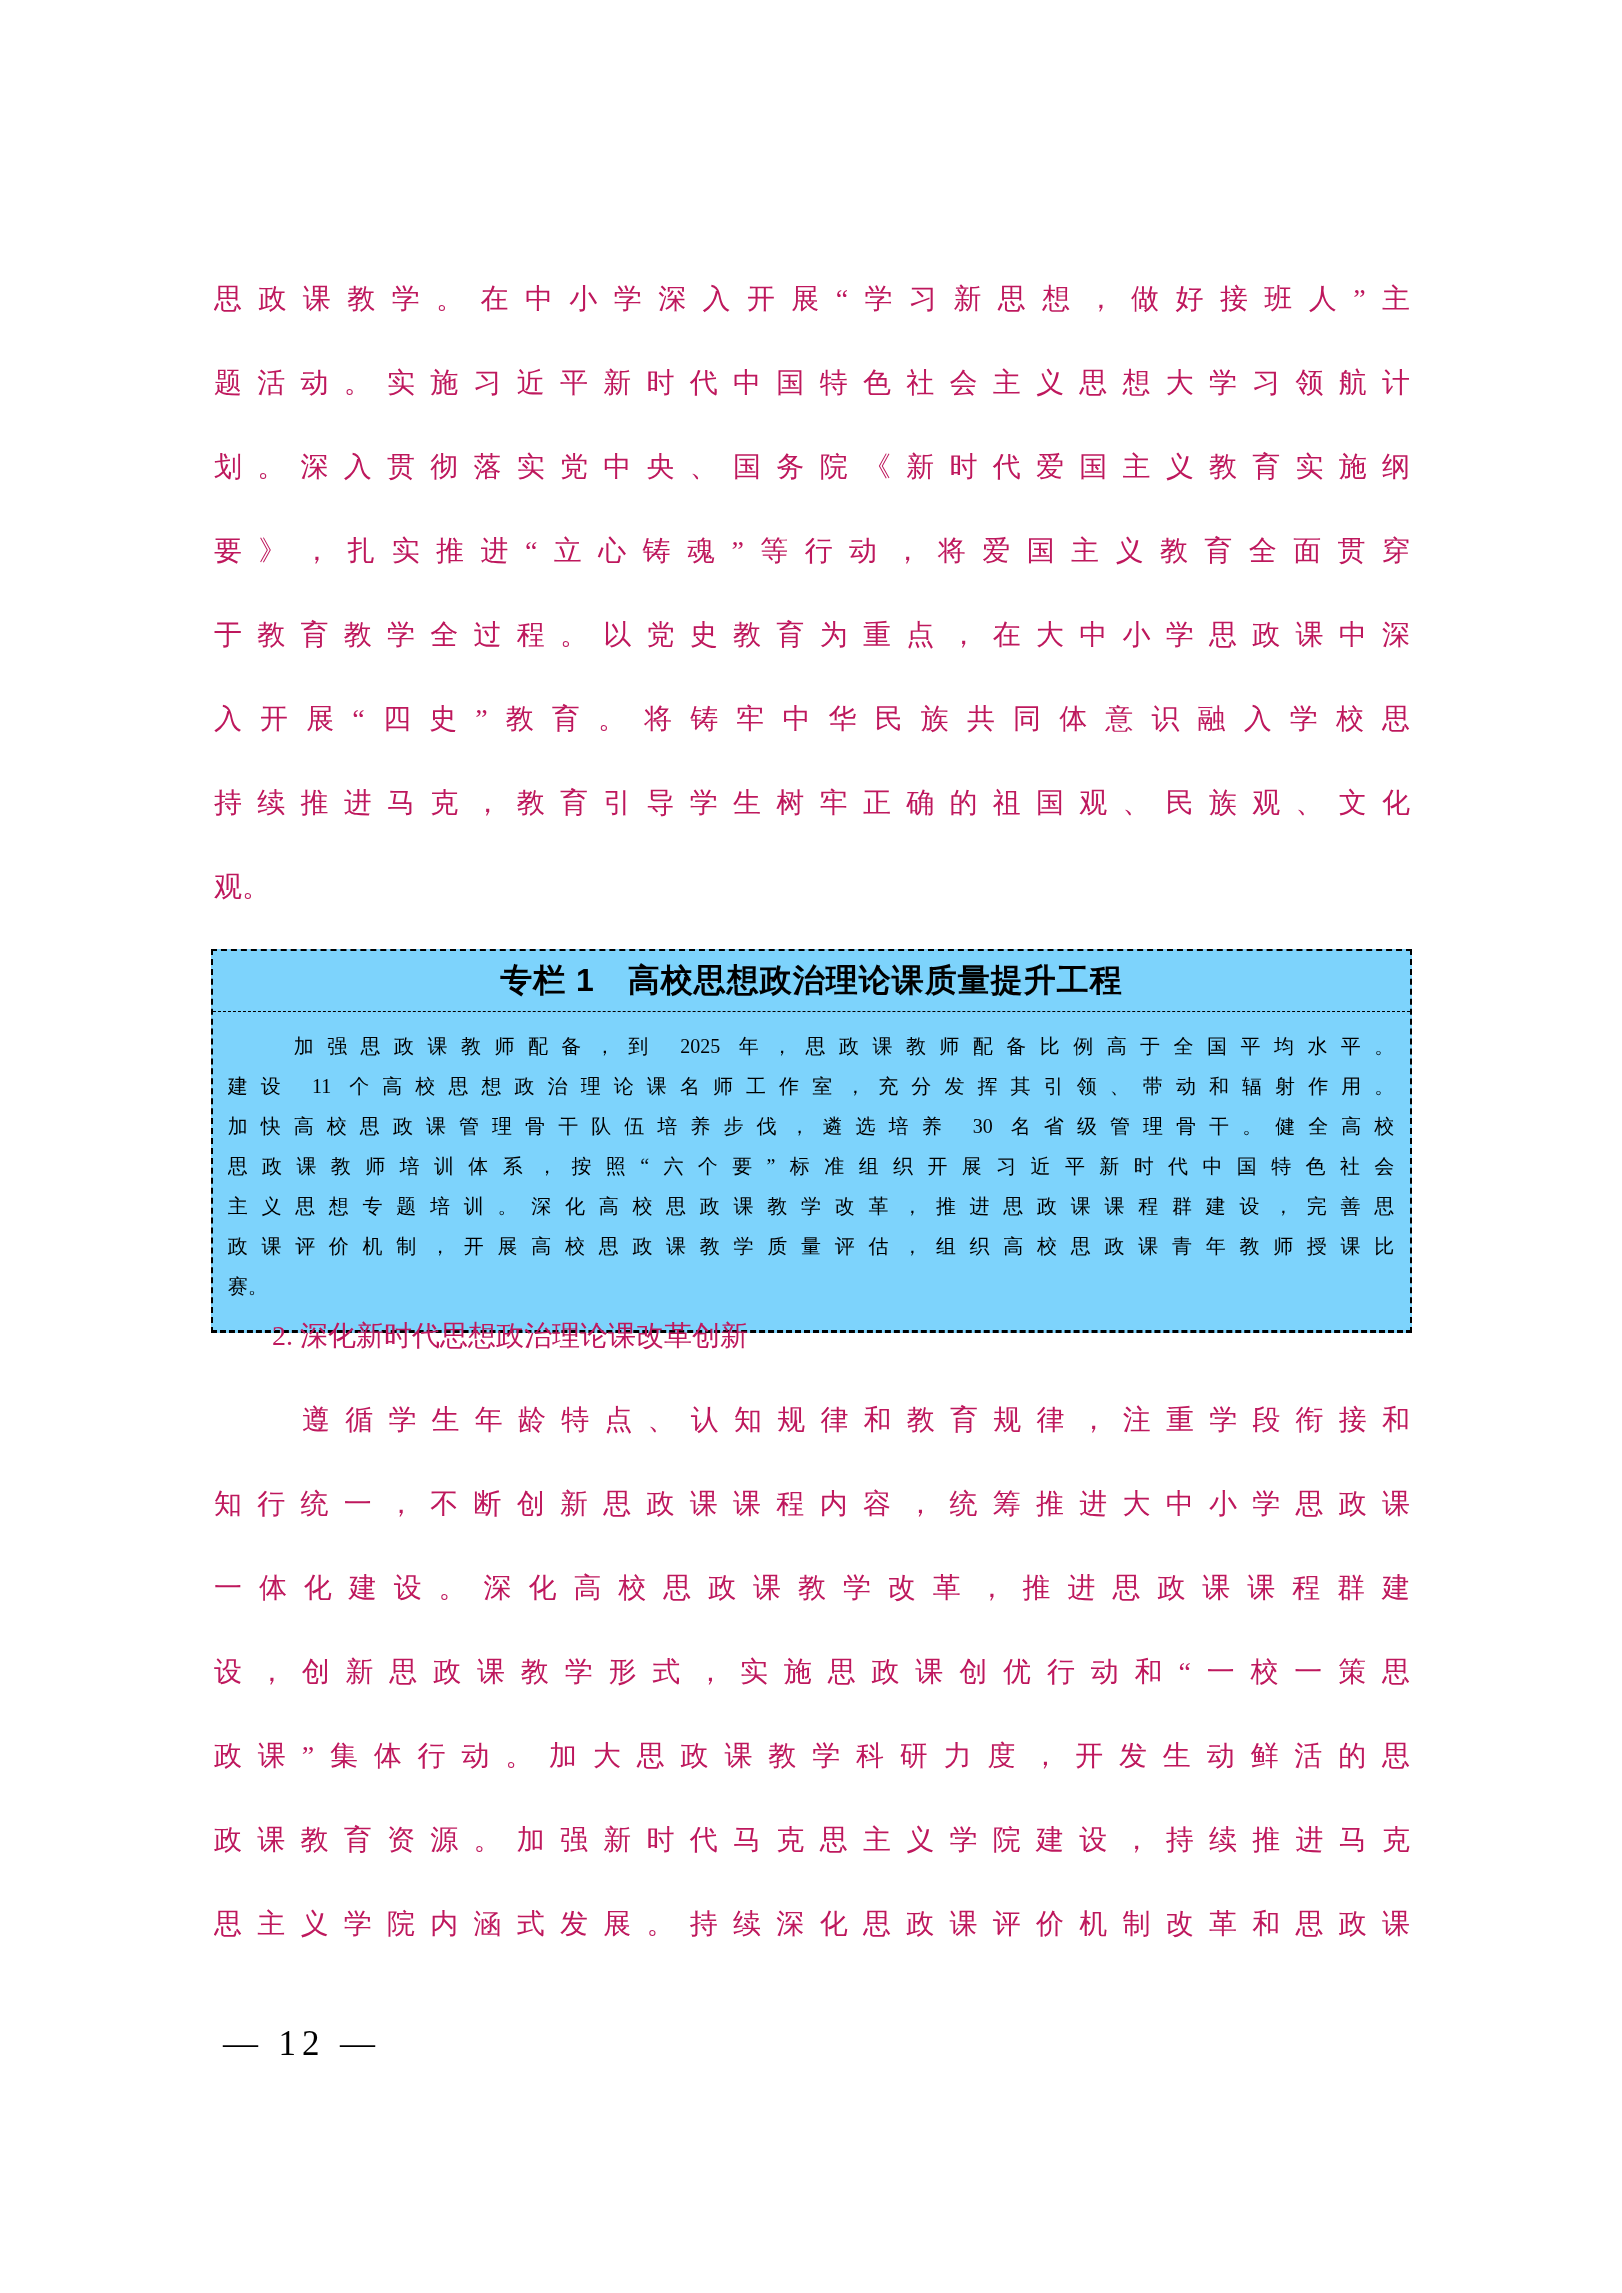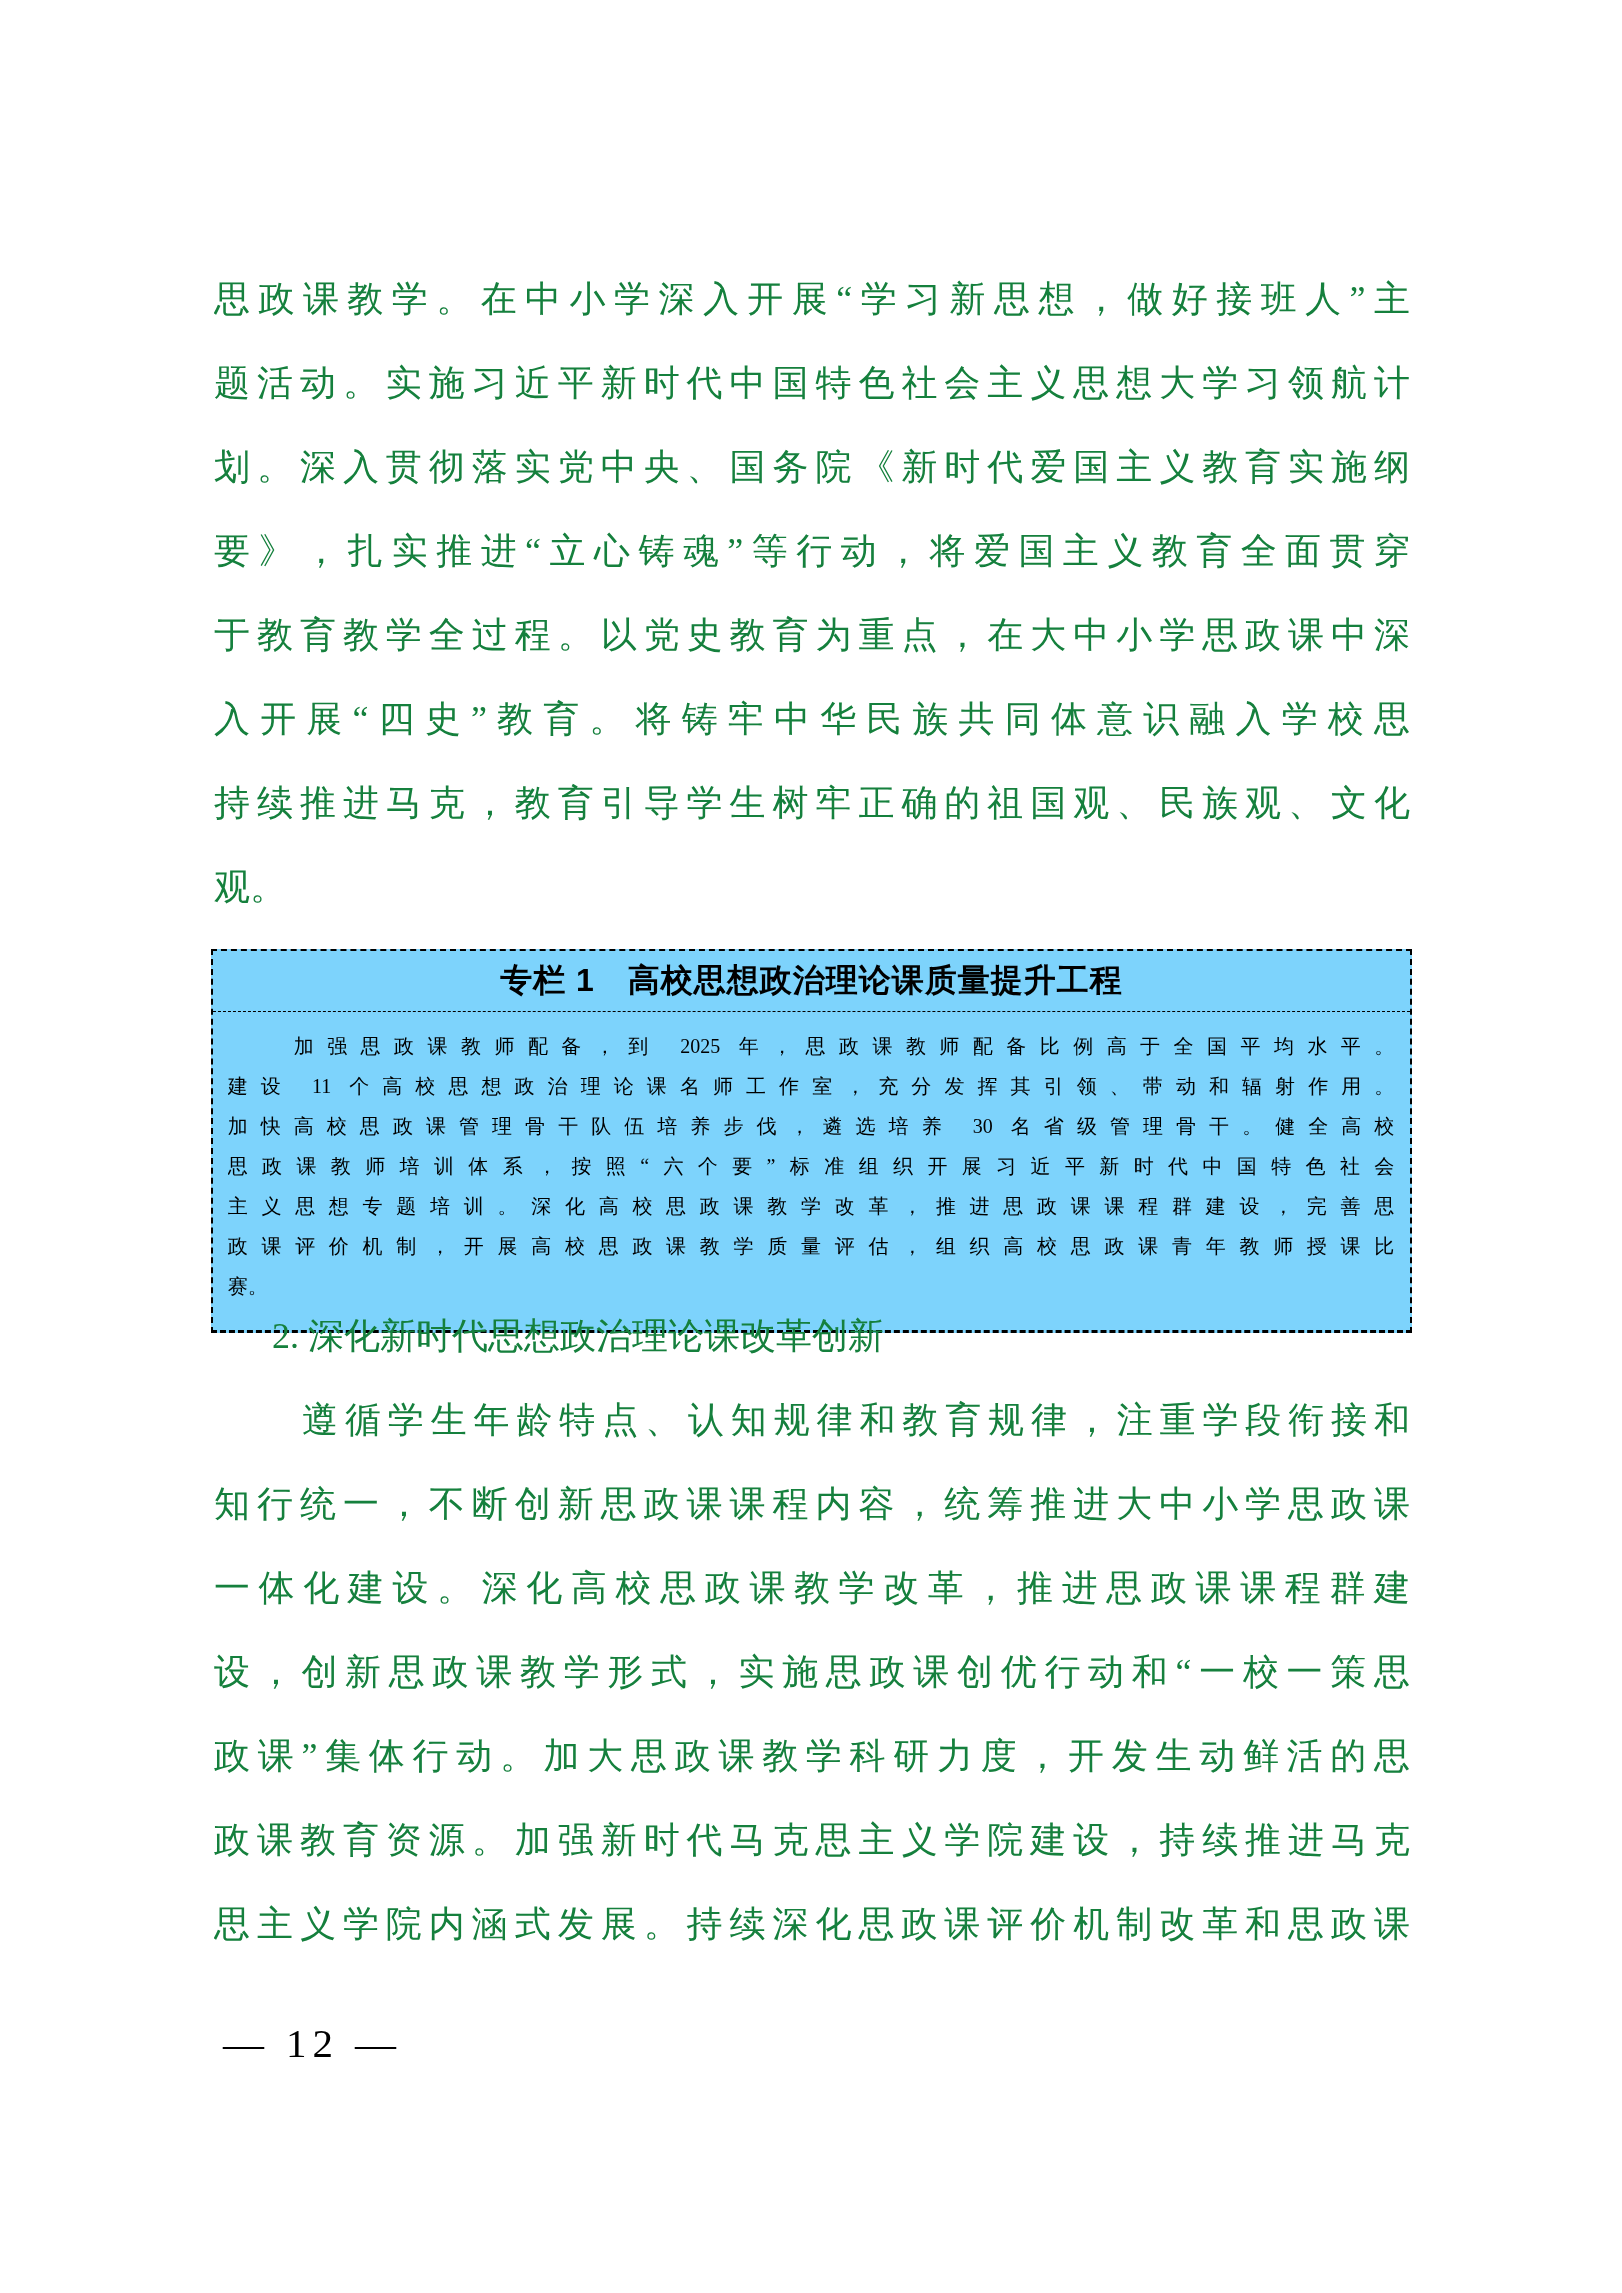--- a/index.html
+++ b/index.html
@@ -4,21 +4,21 @@
 <style>
   html,body { margin:0; padding:0; }
   body {
     width:1622px; height:2294px;
     background:#ffffff; color:#000000;
     position:relative; overflow:hidden;
     font-family:"Liberation Serif","DejaVu Serif",serif;
   }
   .textblock {
     position:absolute; left:214px; width:1196px;
-    font-size:36px; line-height:84px; color:#15803d;
+    font-size:28px; line-height:84px; color:#be185d;
   }
   .tline {
     text-align:justify; text-align-last:justify;
     white-space:nowrap; overflow:hidden; height:84px;
   }
   .tline.lastline { text-align-last:left; }
   .tline.indent2 { text-indent:88px; }
   .tline.heading { text-align-last:left; text-indent:58px; }
   #paragraph-1 { top:257px; }
   #section-2-block { top:1294px; }
@@ -41,21 +41,21 @@
   }
   #box-body {
     padding:13.7px 15.7px 0 14.7px;
     font-size:20px; line-height:40px;
   }
   #box-body .tline { height:40px; }
   #box-body .indent-box { text-indent:66px; }
 
   #page-number {
     position:absolute; left:223px; top:2021px;
-    font-size:41px; line-height:45px; letter-spacing:5.9px;
+    font-size:35px; line-height:45px; letter-spacing:5.9px;
     white-space:nowrap;
   }
 </style>
 </head>
 <body>
 
 <div class="textblock" id="paragraph-1">
   <div class="tline">思政课教学。在中小学深入开展“学习新思想，做好接班人”主</div>
   <div class="tline">题活动。实施习近平新时代中国特色社会主义思想大学习领航计</div>
   <div class="tline">划。深入贯彻落实党中央、国务院《新时代爱国主义教育实施纲</div>

